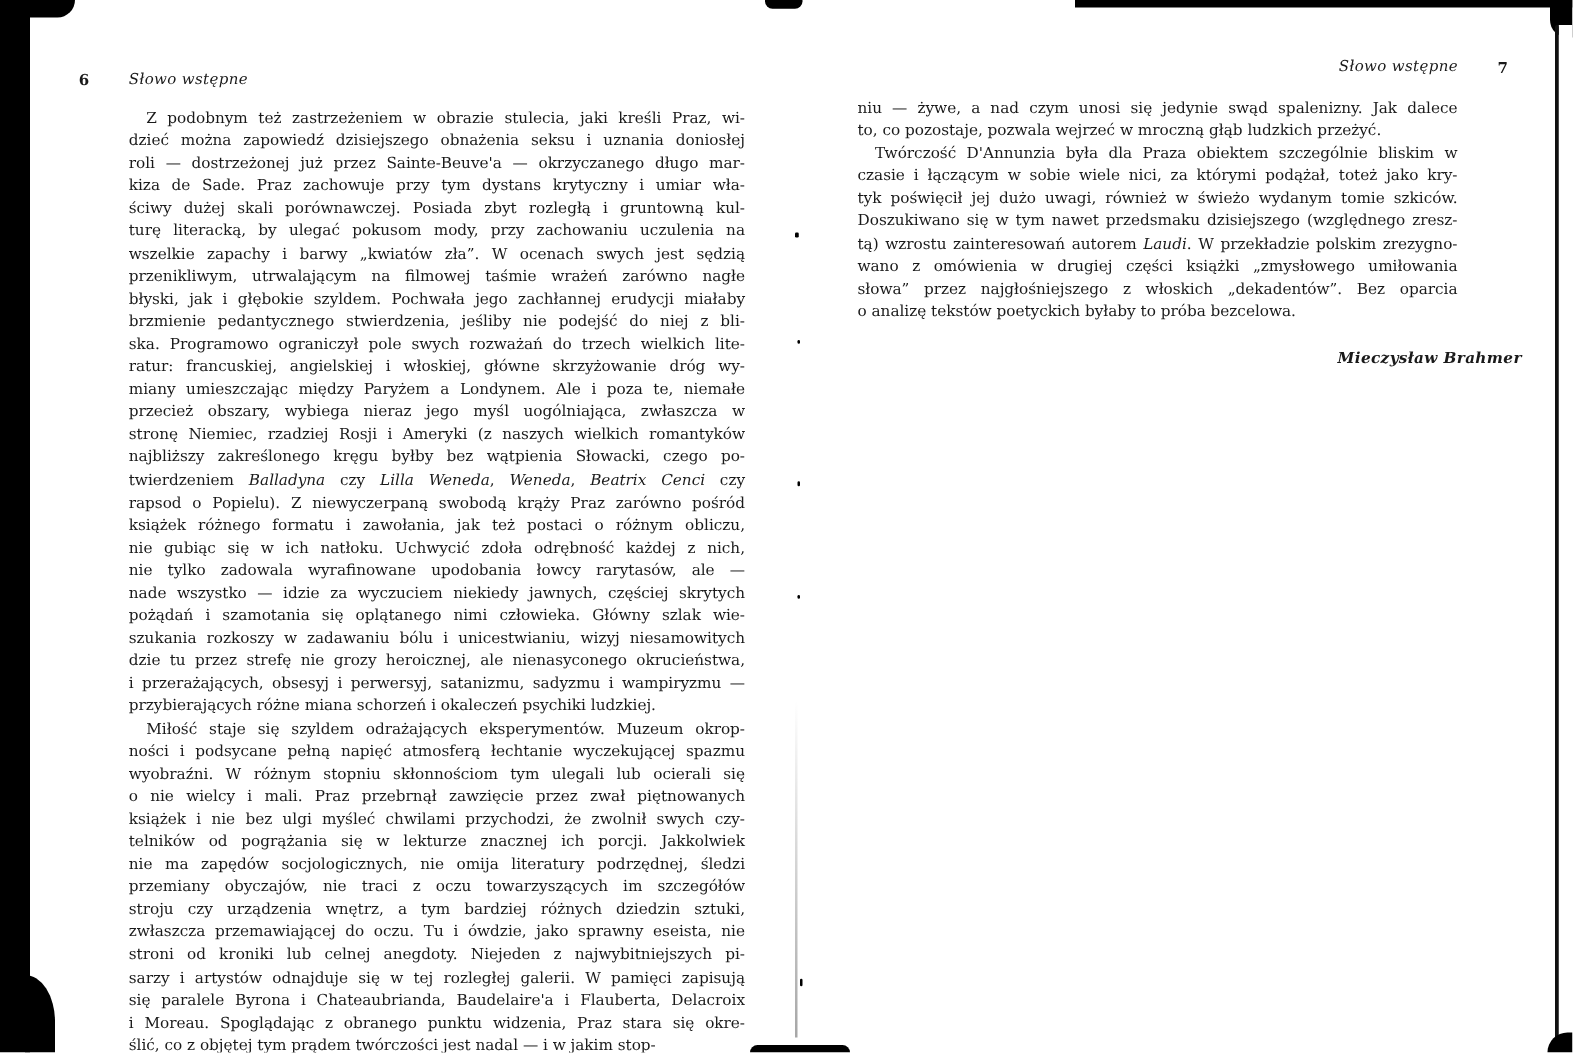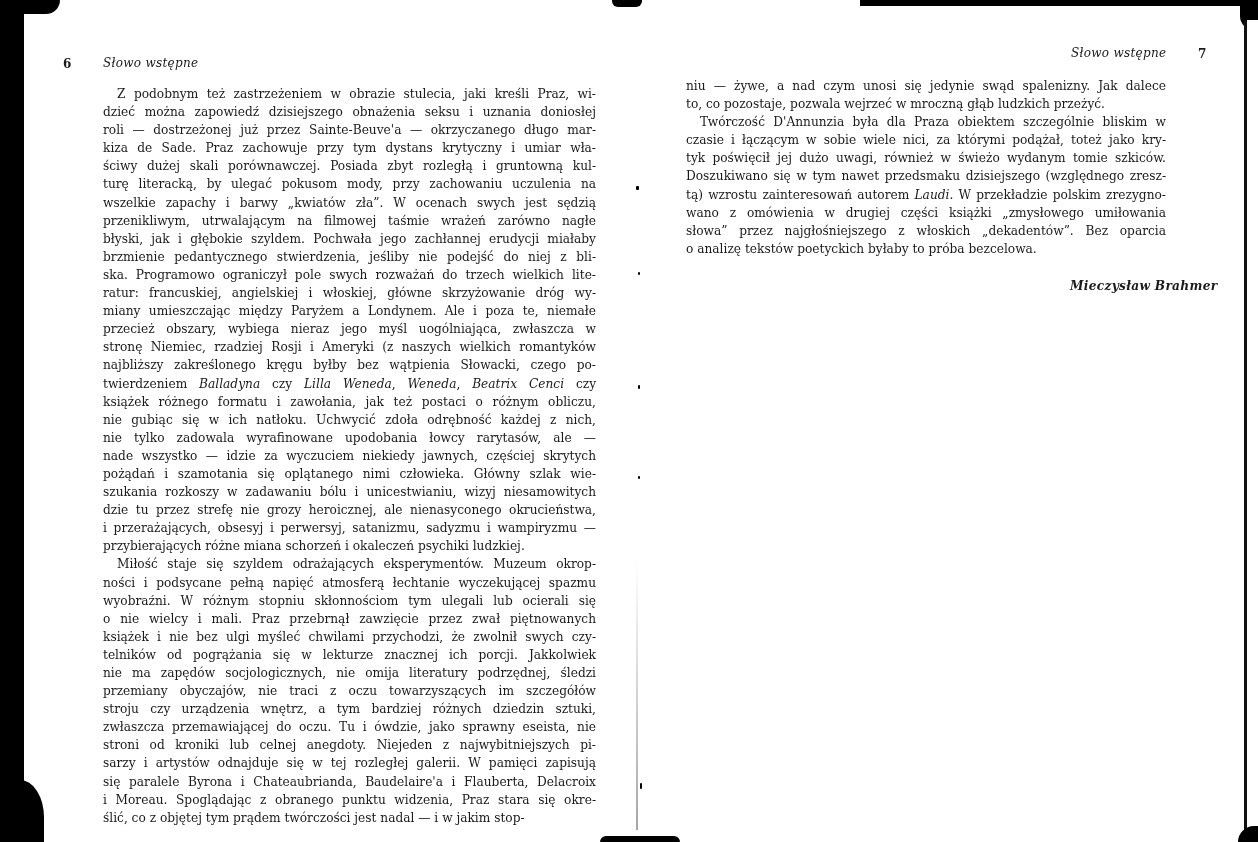--- a/index.html
+++ b/index.html
@@ -111,20 +111,21 @@
       <span class="line">przenikliwym, utrwalającym na filmowej taśmie wrażeń zarówno nagłe</span>
       <span class="line">błyski, jak i głębokie szyldem. Pochwała jego zachłannej erudycji miałaby</span>
       <span class="line">brzmienie pedantycznego stwierdzenia, jeśliby nie podejść do niej z bli-</span>
       <span class="line">ska. Programowo ograniczył pole swych rozważań do trzech wielkich lite-</span>
       <span class="line">ratur: francuskiej, angielskiej i włoskiej, główne skrzyżowanie dróg wy-</span>
       <span class="line">miany umieszczając między Paryżem a Londynem. Ale i poza te, niemałe</span>
       <span class="line">przecież obszary, wybiega nieraz jego myśl uogólniająca, zwłaszcza w</span>
       <span class="line">stronę Niemiec, rzadziej Rosji i Ameryki (z naszych wielkich romantyków</span>
       <span class="line">najbliższy zakreślonego kręgu byłby bez wątpienia Słowacki, czego po-</span>
       <span class="line">twierdzeniem <span class="it">Balladyna</span> czy <span class="it">Lilla Weneda</span>, <span class="it">Weneda</span>, <span class="it">Beatrix Cenci</span> czy</span>
+      <span class="line">rapsod o Popielu). Z niewyczerpaną swobodą krąży Praz zarówno pośród</span>
       <span class="line">książek różnego formatu i zawołania, jak też postaci o różnym obliczu,</span>
       <span class="line">nie gubiąc się w ich natłoku. Uchwycić zdoła odrębność każdej z nich,</span>
       <span class="line">nie tylko zadowala wyrafinowane upodobania łowcy rarytasów, ale —</span>
       <span class="line">nade wszystko — idzie za wyczuciem niekiedy jawnych, częściej skrytych</span>
       <span class="line">pożądań i szamotania się oplątanego nimi człowieka. Główny szlak wie-</span>
       <span class="line">szukania rozkoszy w zadawaniu bólu i unicestwianiu, wizyj niesamowitych</span>
       <span class="line">dzie tu przez strefę nie grozy heroicznej, ale nienasyconego okrucieństwa,</span>
       <span class="line">i przerażających, obsesyj i perwersyj, satanizmu, sadyzmu i wampiryzmu —</span>
       <span class="line last">przybierających różne miana schorzeń i okaleczeń psychiki ludzkiej.</span>
       <span class="line indent">Miłość staje się szyldem odrażających eksperymentów. Muzeum okrop-</span>

